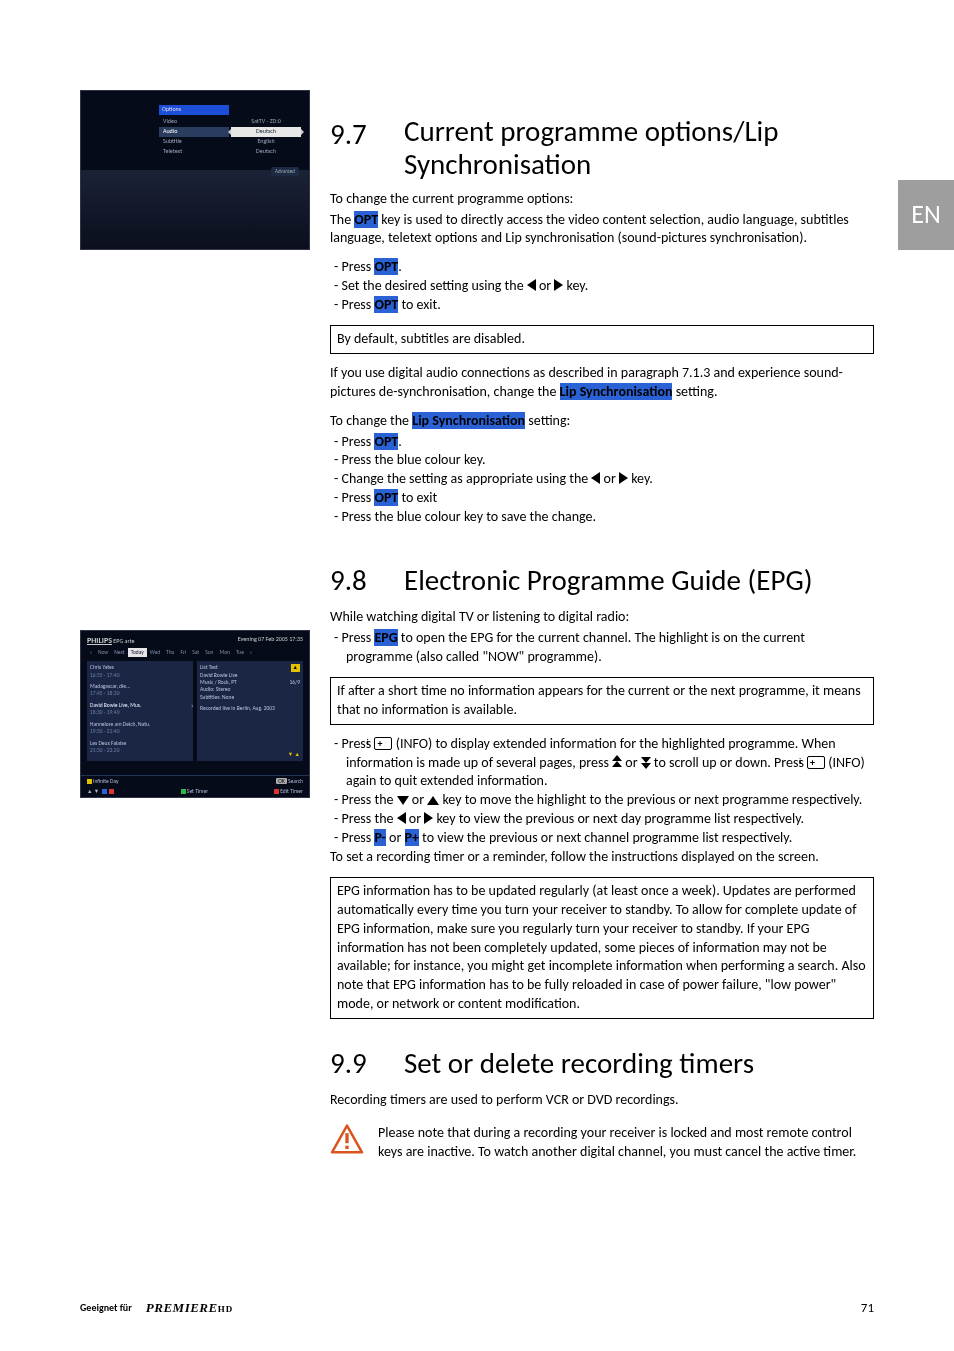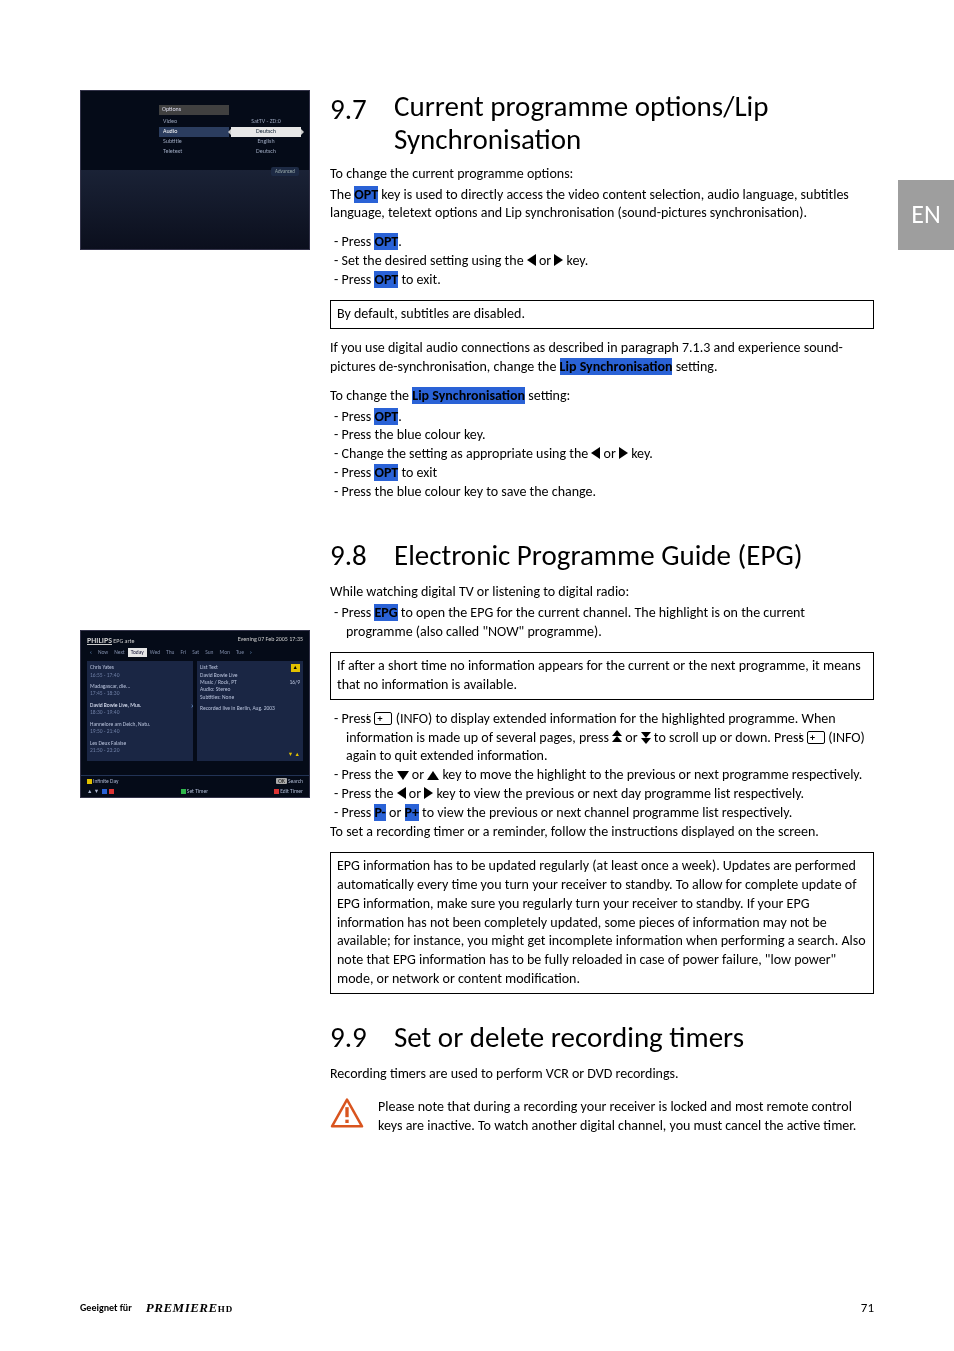--- a/index.html
+++ b/index.html
@@ -43,21 +43,21 @@
     border: 1px solid #333349;
   }
   .screenshot1 { height: 160px; position: relative; }
   .screenshot2 { height: 168px; position: absolute; top: 540px; }
   .ss1-grad {
     position: absolute; left: 0; right: 0; bottom: 0; height: 50%;
     background: linear-gradient(#1a2236, #0b0f1d);
   }
   .ss1-bar {
     position: absolute; left: 78px; top: 14px; width: 70px; height: 10px;
-    background: #404040; color: #dde; font-size: 6px; padding-left: 3px;
+    background: #1d4ed8; color: #dde; font-size: 6px; padding-left: 3px;
   }
   .ss1-menu {
     position: absolute; left: 78px; top: 26px; width: 70px;
   }
   .ss1-menu div { height: 10px; font-size: 6px; padding-left: 4px; color: #99a4bb; }
   .ss1-vals { position: absolute; left: 150px; top: 26px; width: 70px; }
   .ss1-vals div { height: 10px; font-size: 6px; text-align: center; color: #99a4bb; }
   .ss1-vals .sel { background: #e7e7e7; color: #123; position: relative; }
   .ss1-vals .sel::before {
     content: ""; position: absolute; left: -6px; top: 2px;
@@ -104,21 +104,22 @@
   .y { background:#e2c100; } .b { background:#2a62d6; } .g { background:#2fb74a; } .r { background:#d33; }
 
   .main {
     margin-left: 250px;
   }
   h1 {
     font-weight: normal;
     font-size: 29px;
     margin-bottom: 8px;
     display: flex;
-    gap: 18px;
+    gap: 28px;
+    margin-top: 25px;
   }
   h1 .num { min-width: 46px; }
   h1 .ttl { display: block; }
   .sect97 .ttl { line-height: 1.15; }
   p { margin-bottom: 10px; }
   .b { font-weight: bold; }
   ul.dash { list-style: none; }
   ul.dash li::before { content: "-  "; }
   ul.dash li { margin-left: 4px; text-indent: -12px; padding-left: 12px; }
   .notebox {

